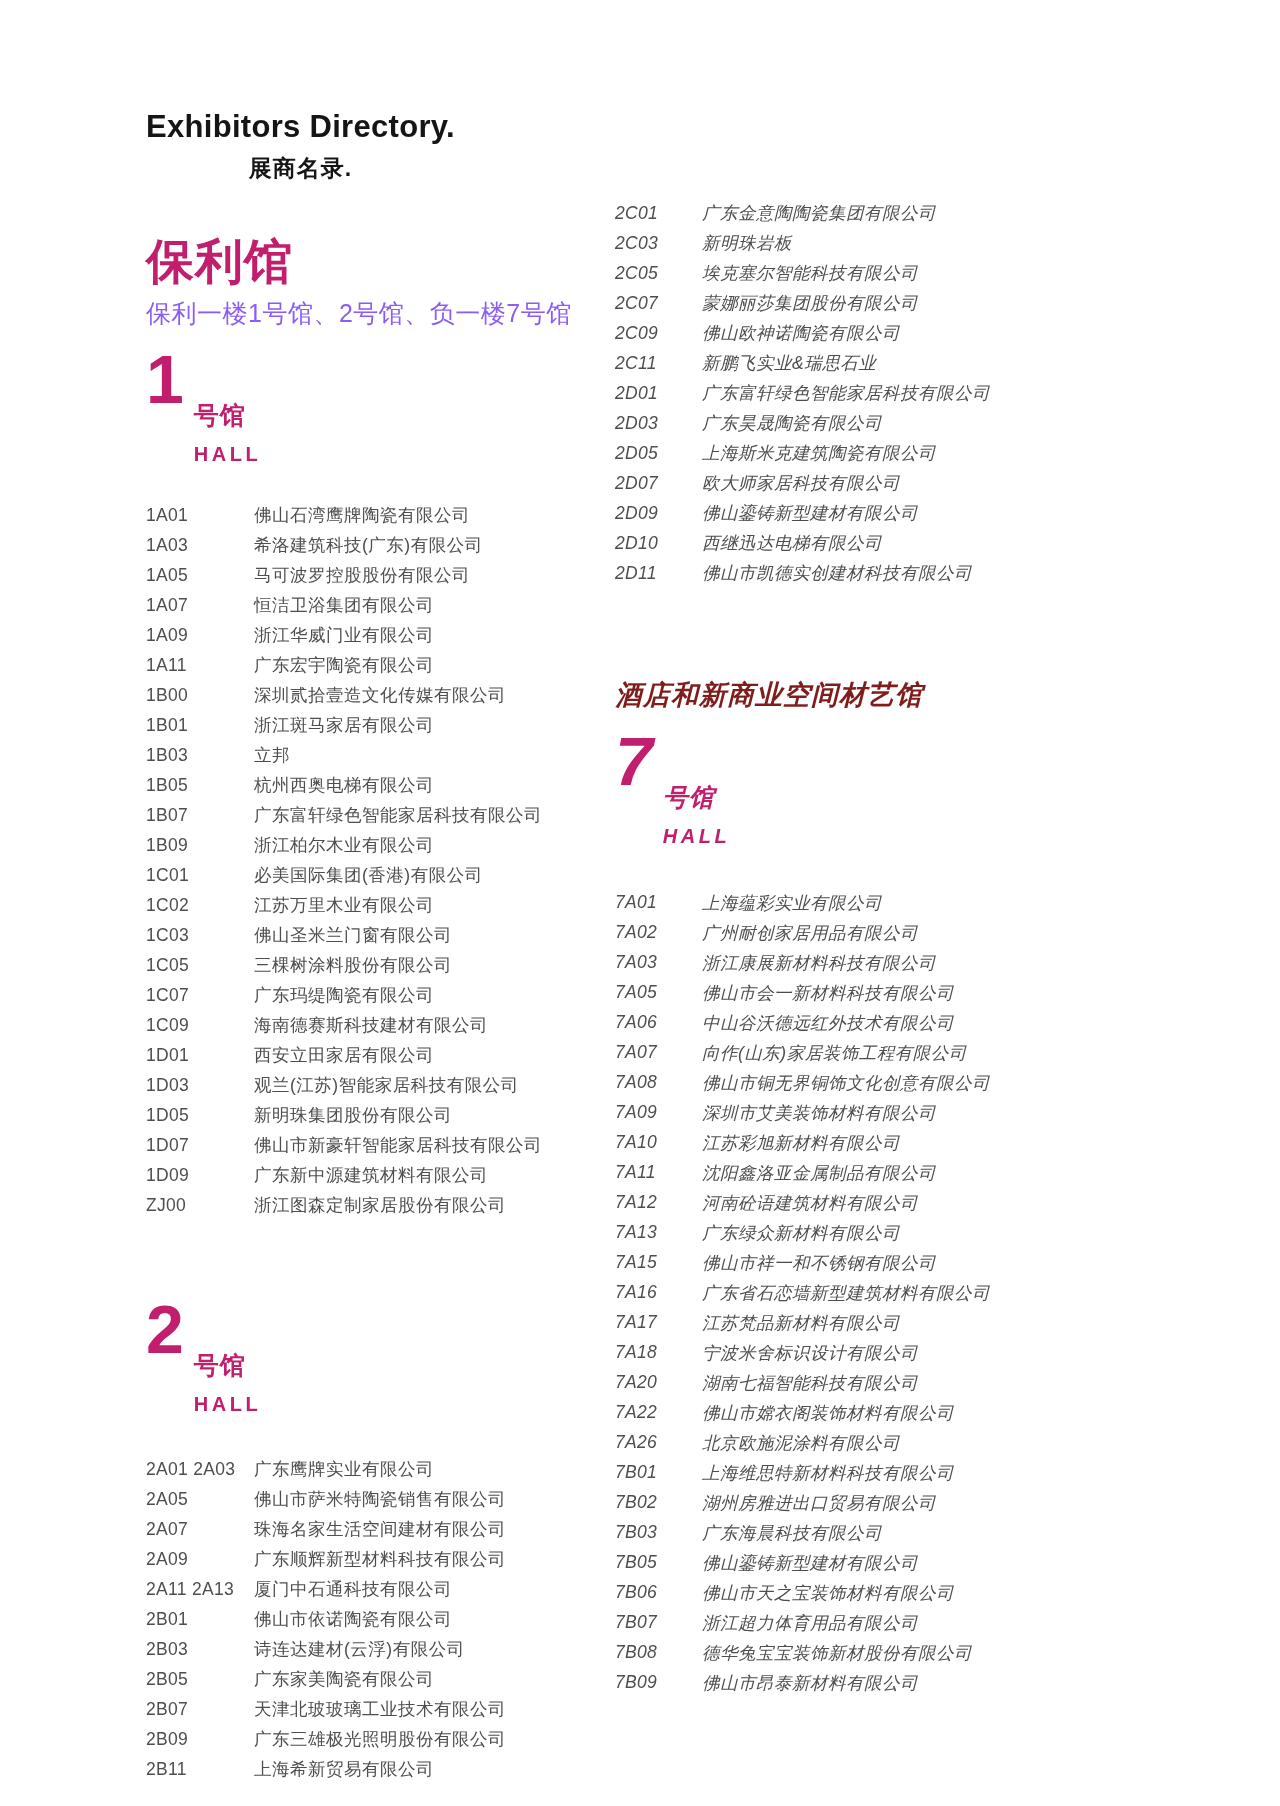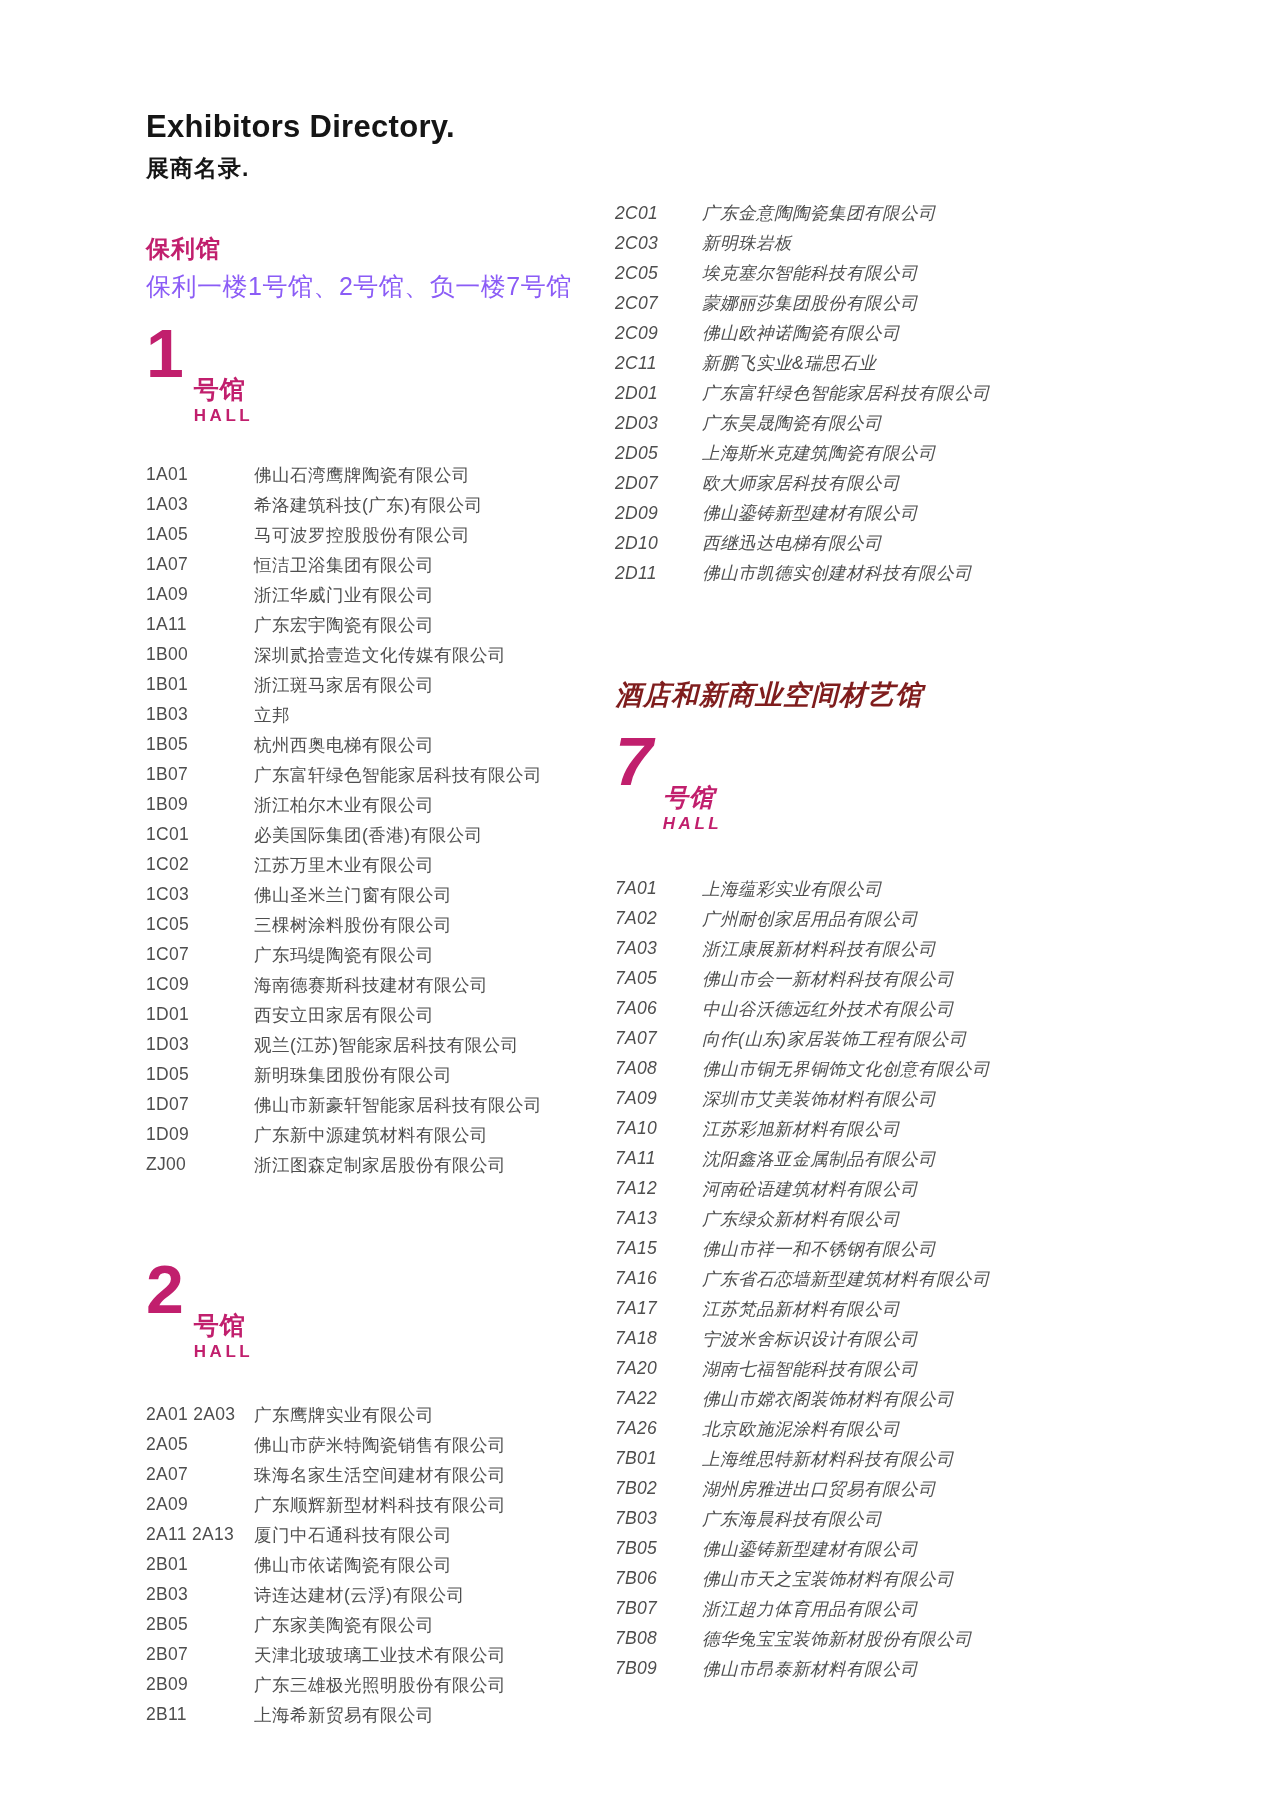--- a/index.html
+++ b/index.html
@@ -2,33 +2,33 @@
 <html><head>
 <meta charset="utf-8">
 <style>
   html,body{margin:0;padding:0;background:#ffffff;}
   .page{
     position:relative;width:1176px;height:1806px;background:#ffffff;
     font-family:"Liberation Sans",sans-serif;overflow:hidden;
   }
   .header{position:absolute;left:146px;top:110px;}
   .title-en{font-size:31px;font-weight:bold;color:#151515;letter-spacing:.3px;line-height:1.1;}
-  .title-zh{font-size:23px;font-weight:bold;color:#151515;margin-top:9px;letter-spacing:1px;}
+  .title-zh{font-size:23px;font-weight:bold;color:#151515;margin-top:9px;letter-spacing:1px;text-align:center;}
 
   .col-left{position:absolute;left:146px;top:236px;width:470px;}
   .col-right{position:absolute;left:615px;top:198px;width:540px;font-style:italic;}
 
-  .venue-title{color:#c11f6d;font-size:24px;font-weight:bold;line-height:1.1;letter-spacing:1px;}
+  .venue-title{color:#c11f6d;font-size:48px;font-weight:bold;line-height:1.1;letter-spacing:1px;}
   .venue-sub{font-size:25px;color:#8b5cf6;margin-top:8px;line-height:1.3;letter-spacing:.5px;}
 
   .hall-header{display:flex;align-items:flex-start;color:#c11f6d;}
   .hall-number{font-size:68px;font-weight:bold;line-height:.78;letter-spacing:-2px;}
   .hall-labels{margin-left:12px;padding-top:2px;}
   .hall-zh{font-size:25px;font-weight:bold;line-height:1.0;letter-spacing:1px;margin-top:48px;}
-  .hall-en{font-size:17px;font-weight:bold;letter-spacing:3.5px;margin-top:4px;}
+  .hall-en{font-size:20px;font-weight:bold;letter-spacing:3.5px;margin-top:15px;}
 
   .rows{margin-top:34px;}
   .row{display:flex;height:30px;align-items:center;font-size:17.5px;color:#4e4e4e;}
   .row .code{width:108px;flex:none;letter-spacing:.3px;white-space:nowrap;}
   .row .name{white-space:nowrap;letter-spacing:.5px;}
   .col-right .row .code{width:87px;}
 
   .mt-hall2{margin-top:83px;}
   .rows-hall2{margin-top:38px;}
   .section-heading{font-size:27px;font-weight:bold;color:#7f1d1d;margin-top:91px;line-height:1.25;letter-spacing:1px;}

